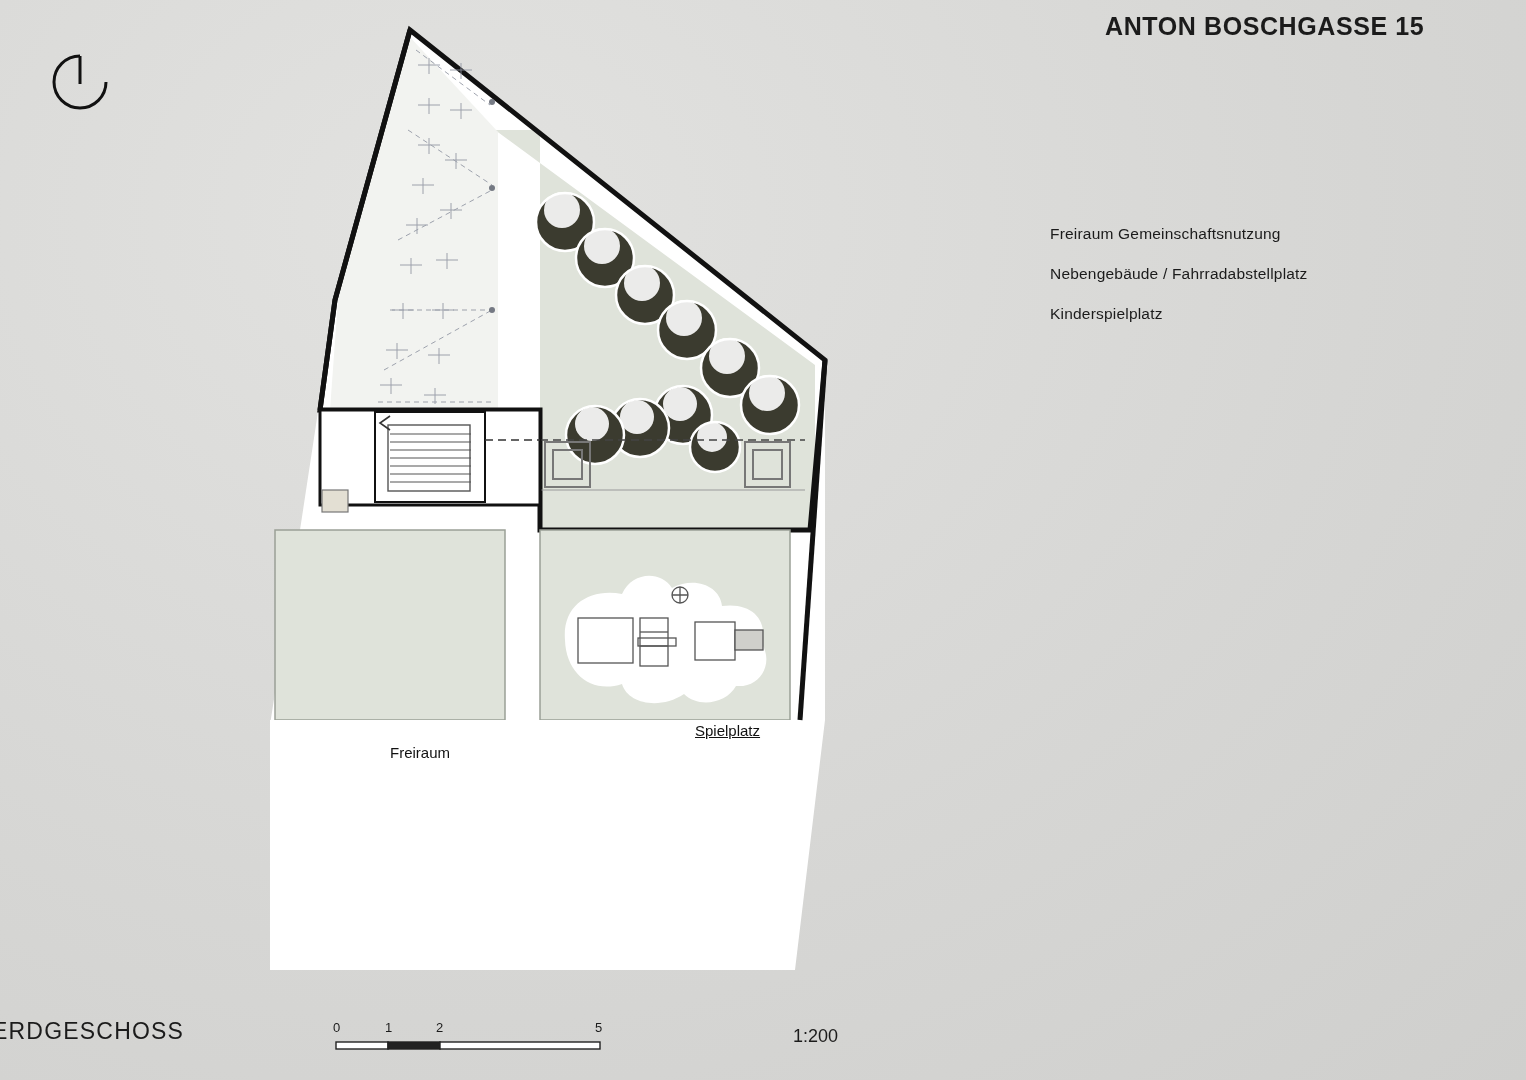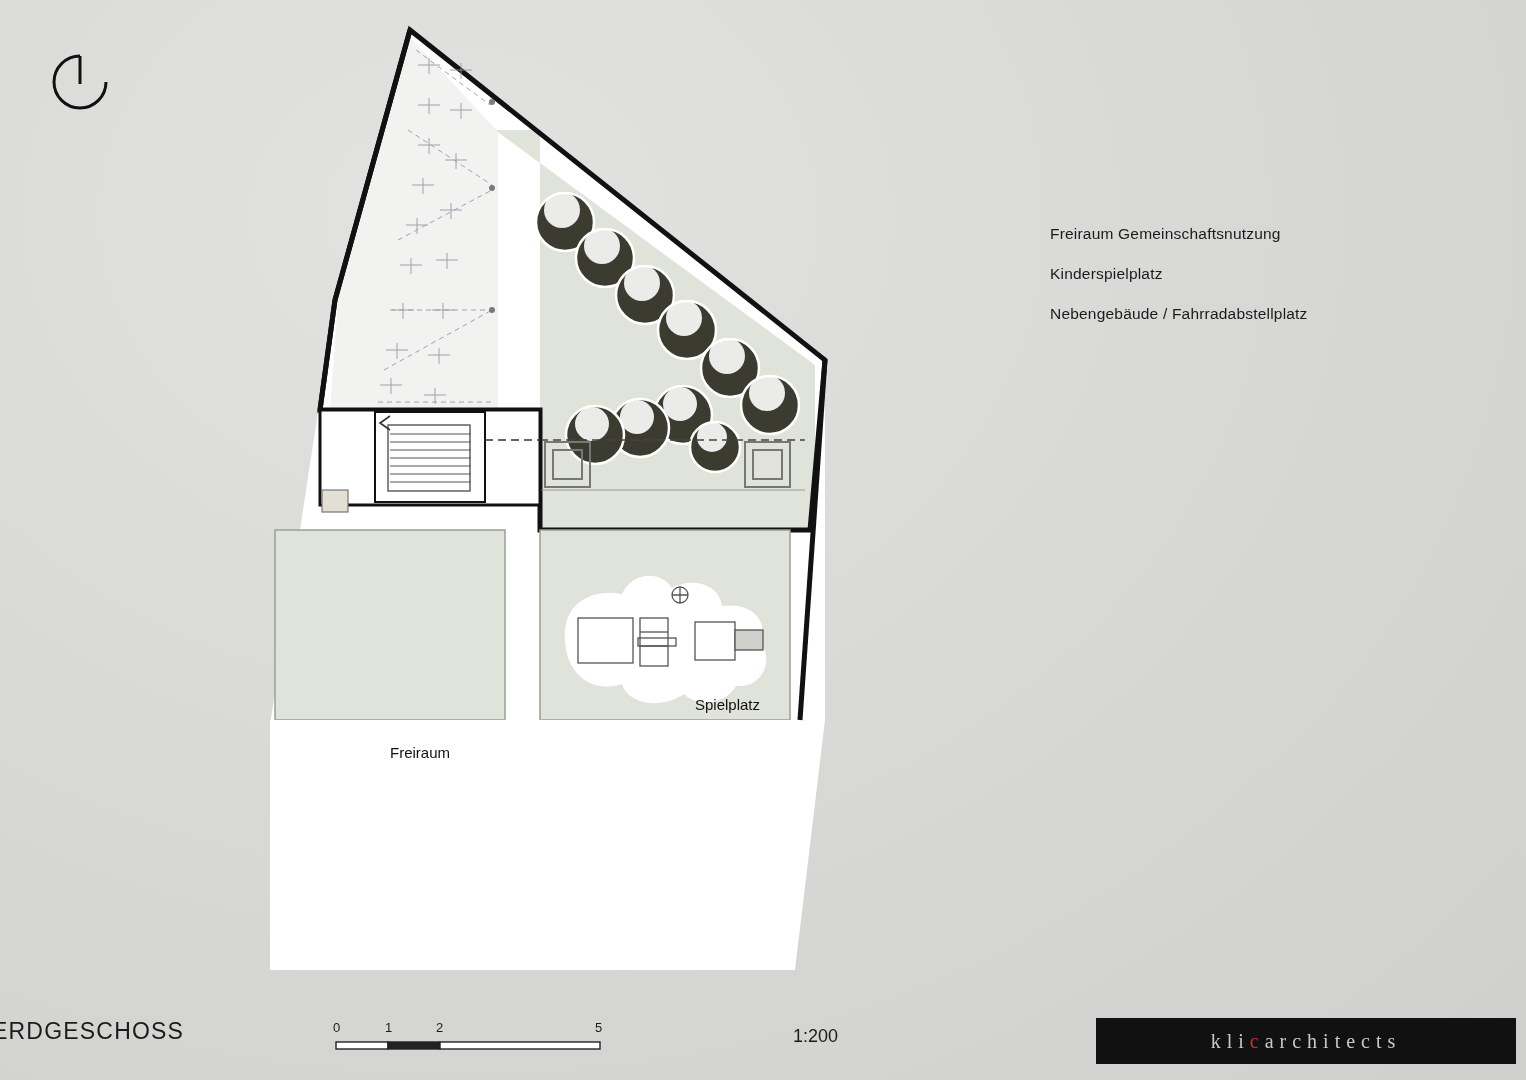--- a/index.html
+++ b/index.html
@@ -119,21 +119,21 @@
     top: 10px;
     width: 620px;
     height: 980px;
   }
   .room-label {
     position: absolute;
     font-size: 15px;
     color: #111;
   }
   #lbl-freiraum { left: 150px; top: 690px; margin-top: 44px; }
-  #lbl-spielplatz { left: 455px; top: 686px; }
+  #lbl-spielplatz { left: 455px; top: 712px; text-decoration: underline; }
 </style>
 </head>
 <body>
 
 <div id="sheet">
 
   <div id="north">
     <svg width="64" height="64" viewBox="0 0 64 64">
       <path d="M58 32 A26 26 0 1 1 32 6" fill="none" stroke="#111" stroke-width="3"></path>
       <line x1="32" y1="6" x2="32" y2="34" stroke="#111" stroke-width="3"></line>
@@ -279,40 +279,40 @@
         <circle cx="440" cy="585" r="8"></circle>
       </g>
 
       <polygon points="30,710 560,710 548,960 30,960" fill="#ffffff" stroke="none"></polygon>
     </svg>
 
     <div class="room-label" id="lbl-freiraum">Freiraum</div>
     <div class="room-label" id="lbl-spielplatz">Spielplatz</div>
   </div>
 
+  <div id="title-block">
+    <div id="project-title">ANTON BOSCHGASSE 15</div>
+  </div>
 
   <div id="legend">
     <div class="legend-item">Freiraum Gemeinschaftsnutzung</div>
+    <div class="legend-item">Nebengebäude / Fahrradabstellplatz</div>
     <div class="legend-item">Kinderspielplatz</div>
-    <div class="legend-item">Nebengebäude / Fahrradabstellplatz</div>
   </div>
 
   <div id="floor-label">ERDGESCHOSS</div>
 
   <div id="scalebar">
     <span class="sb-num" style="left:0px;">0</span>
     <span class="sb-num" style="left:52px;">1</span>
     <span class="sb-num" style="left:103px;">2</span>
     <span class="sb-num" style="left:262px;">5</span>
     <svg width="275" height="24" style="position:absolute;left:0;top:18px;">
       <rect x="3" y="4" width="52" height="7" fill="#ffffff" stroke="#222" stroke-width="1.4"></rect>
       <rect x="55" y="4" width="52" height="7" fill="#222222" stroke="#222" stroke-width="1.4"></rect>
       <rect x="107" y="4" width="160" height="7" fill="#ffffff" stroke="#222" stroke-width="1.4"></rect>
     </svg>
   </div>
 
   <div id="scale-ratio">1:200</div>
 
-  <div id="logo">
-    <div id="logo-text"><span>kli</span><span class="red">c</span><span>architects</span></div>
-  </div>
 
 </div>
 
 </body></html>

